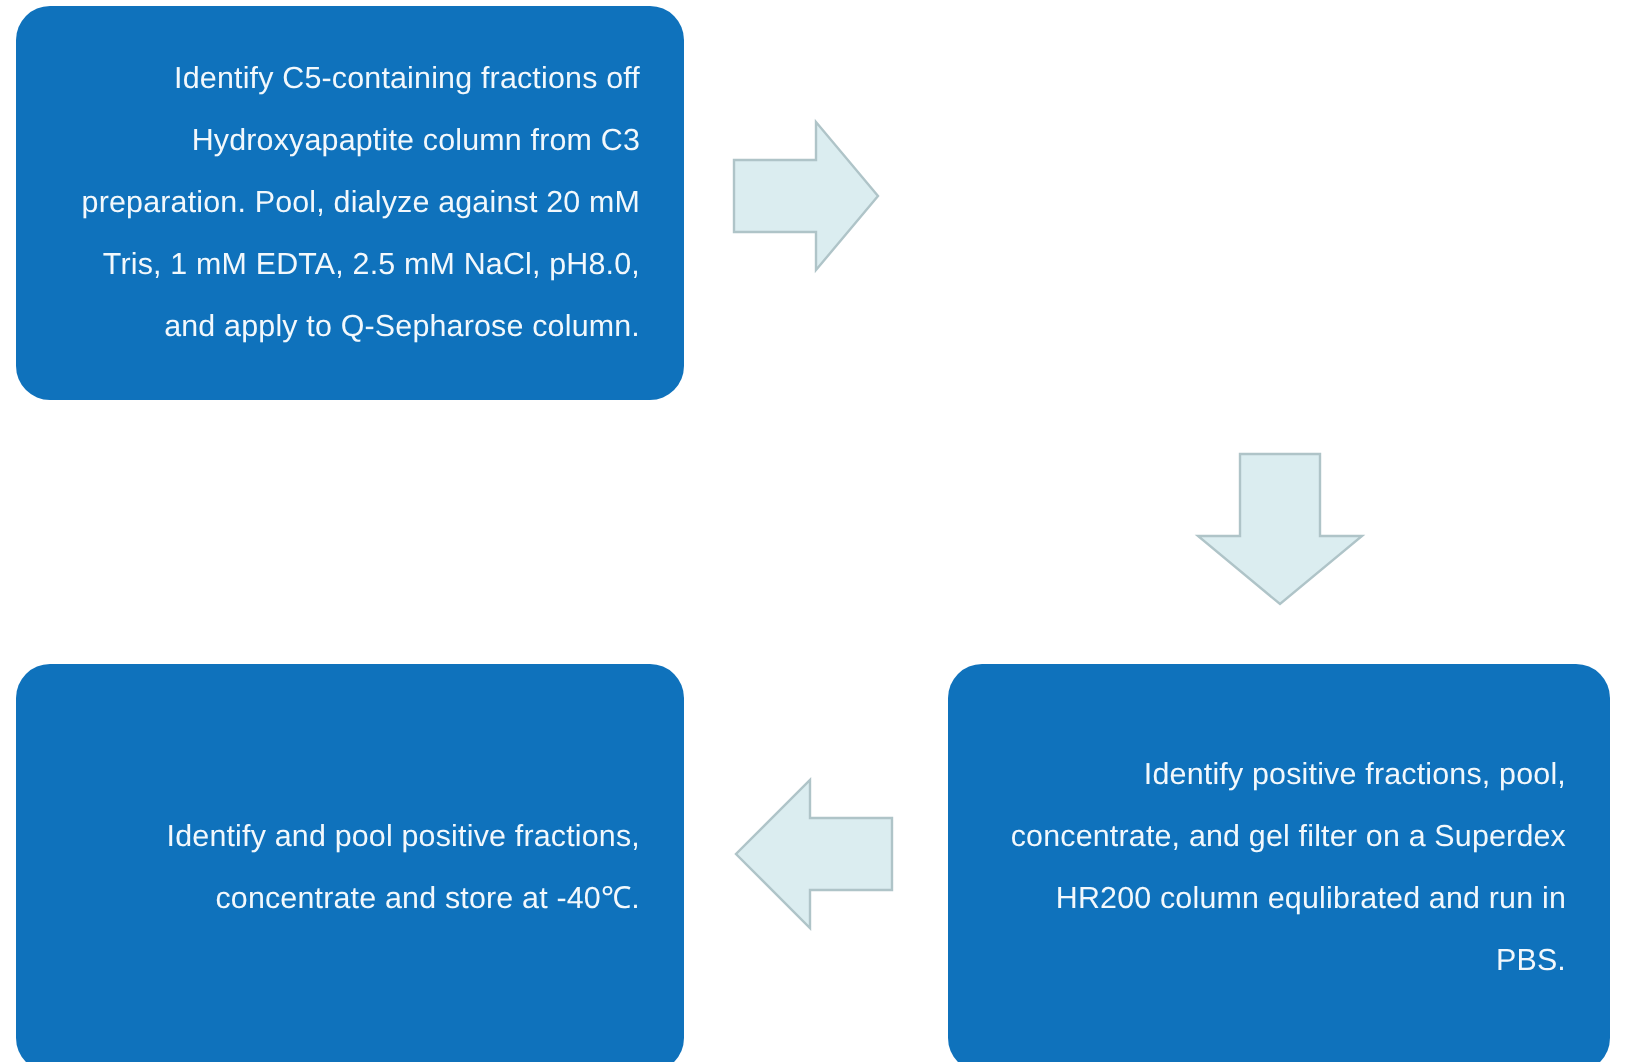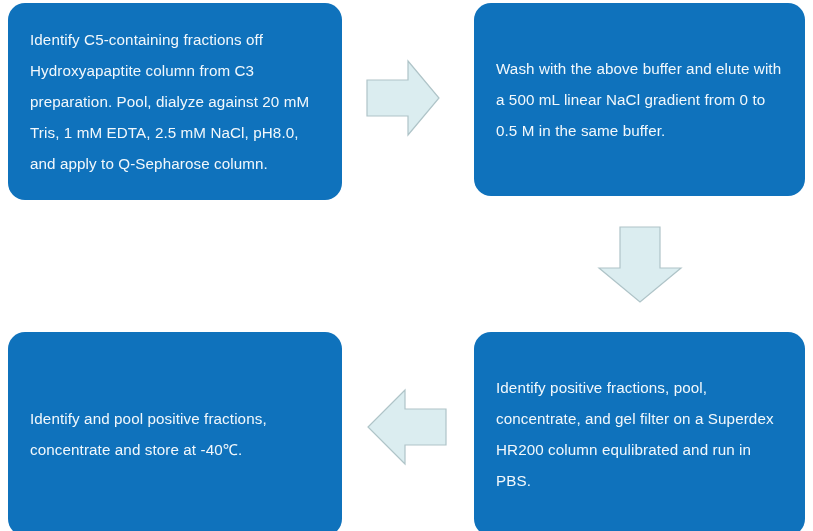--- a/index.html
+++ b/index.html
@@ -23,21 +23,21 @@
     border-radius: 17px;
     color: #ffffff;
     display: flex;
     align-items: center;
     justify-content: center;
     box-sizing: border-box;
   }
   .step-text {
     font-size: 15.2px;
     line-height: 31px;
-    text-align: left;
+    text-align: right;
     color: #f2f8fc;
     letter-spacing: 0.1px;
     padding: 0 22px;
     white-space: pre-line;
   }
   
   #box-1 { left: 8px;   top: 3px;   width: 334px; height: 197px; }
   #box-2 { left: 474px; top: 3px;   width: 331px; height: 193px; }
   #box-3 { left: 474px; top: 332px; width: 331px; height: 204px; }
   #box-4 { left: 8px;   top: 332px; width: 334px; height: 204px; }
@@ -60,23 +60,20 @@
 </style>
 </head>
 <body>
 
 <div id="flowchart">
 
   <div class="step-box" id="box-1">
     <div class="step-text">Identify C5-containing fractions off Hydroxyapaptite column from C3 preparation. Pool, dialyze against 20 mM Tris, 1 mM EDTA, 2.5 mM NaCl, pH8.0, and apply to Q-Sepharose column.</div>
   </div>
 
-  <div class="step-box" id="box-2">
-    <div class="step-text">Wash with the above buffer and elute with a 500 mL linear NaCl gradient from 0 to 0.5 M in the same buffer.</div>
-  </div>
 
   <div class="step-box" id="box-3">
     <div class="step-text">Identify positive fractions, pool, concentrate, and gel filter on a Superdex HR200 column equlibrated and run in PBS.</div>
   </div>
 
   <div class="step-box" id="box-4">
     <div class="step-text">Identify and pool positive fractions, concentrate and store at -40℃.</div>
   </div>
 
   <div class="arrow" id="arrow-right">

